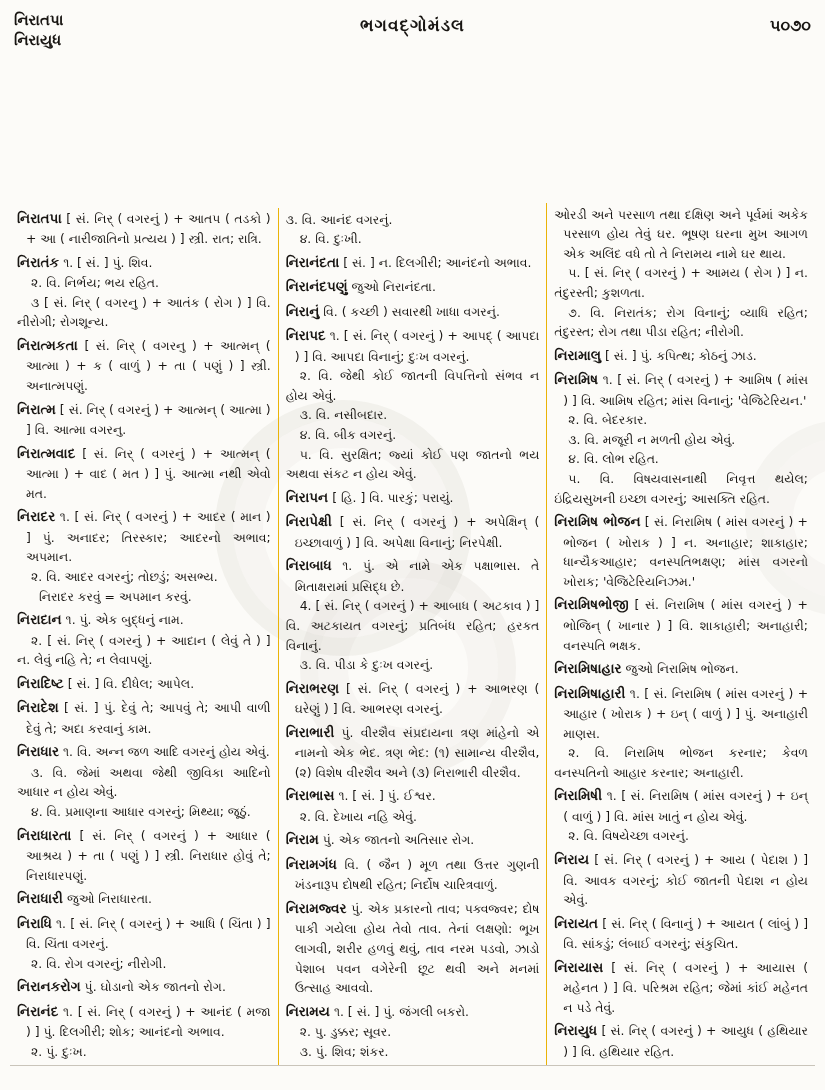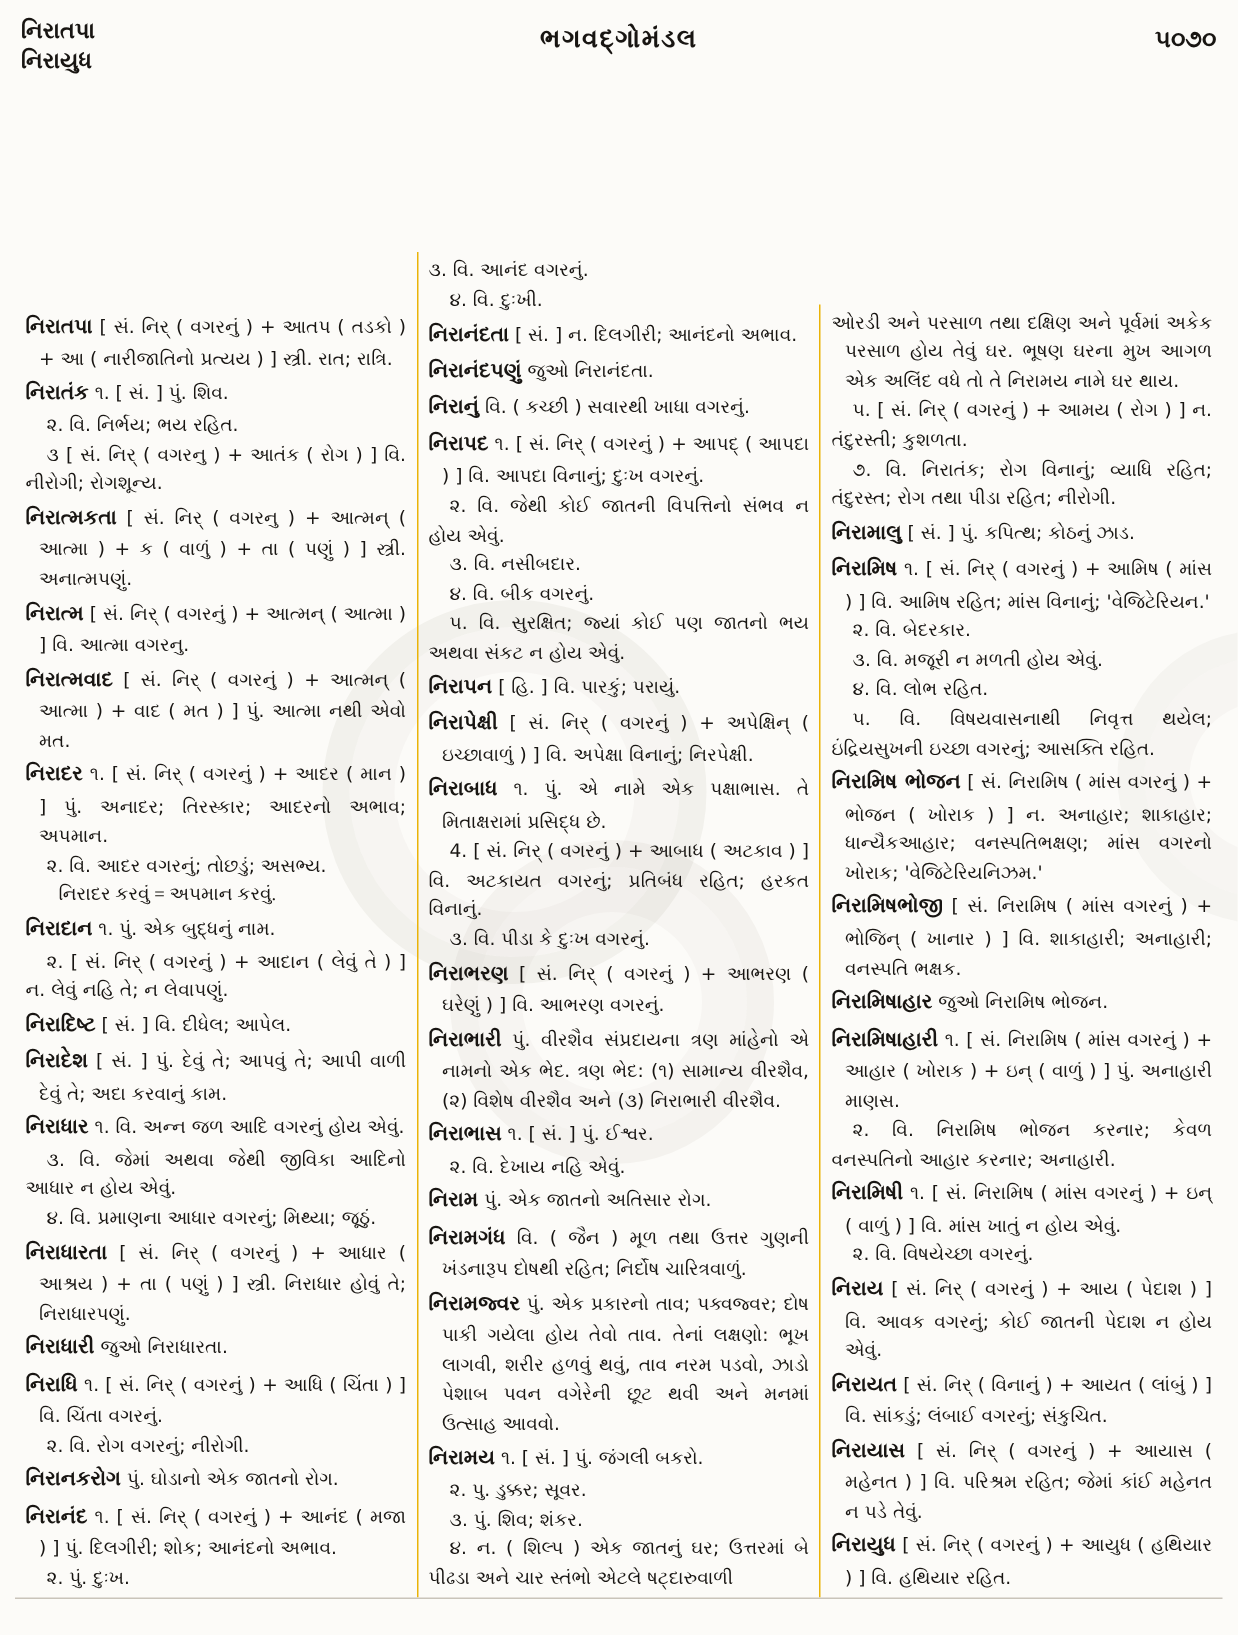--- a/index.html
+++ b/index.html
@@ -49,21 +49,21 @@
     padding:2px 7px 0 7px;
     font-size:12.4px;
     line-height:1.58;
     text-align:justify;
   }
   .column + .column{border-left:1px solid #eab308;}
   .entry{margin:0 0 3px 0;}
   .entry-main{padding-left:9px;text-indent:-9px;margin:0;}
   .headword{font-weight:bold;font-size:13.6px;}
   .sense{text-indent:14px;margin:0;}
-  .idiom{text-indent:22px;margin:0;font-family:Liberation Serif, serif;}
+  .idiom{text-indent:22px;margin:0;}
 </style>
 </head>
 <body>
 
 <div class="page">
   <div class="watermark wm1"></div>
   <div class="watermark wm2"></div>
   <div class="watermark wm3"></div>
 
   <header>
@@ -180,21 +180,20 @@
         <div class="entry">
           <p class="entry-main"><span class="headword">નિરામગંધ</span> <span>વિ. ( જૈન ) મૂળ તથા ઉત્તર ગુણની ખંડનારૂપ દોષથી રહિત; નિર્દોષ ચારિત્રવાળું.</span></p>
         </div>
         <div class="entry">
           <p class="entry-main"><span class="headword">નિરામજ્વર</span> <span>પું. એક પ્રકારનો તાવ; પક્વજ્વર; દોષ પાકી ગયેલા હોય તેવો તાવ. તેનાં લક્ષણો: ભૂખ લાગવી, શરીર હળવું થવું, તાવ નરમ પડવો, ઝાડો પેશાબ પવન વગેરેની છૂટ થવી અને મનમાં ઉત્સાહ આવવો.</span></p>
         </div>
         <div class="entry">
           <p class="entry-main"><span class="headword">નિરામય</span> <span>૧. [ સં. ] પું. જંગલી બકરો.</span></p>
           <p class="sense">૨. પુ. ડુક્કર; સૂવર.</p>
           <p class="sense">૩. પું. શિવ; શંકર.</p>
-          <p class="sense">૪. ન. ( શિલ્પ ) એક જાતનું ઘર; ઉત્તરમાં બે પીઢડા અને ચાર સ્તંભો એટલે ષટ્દારુવાળી</p>
         </div>
       </div>
     <div class="column" id="col-2">
         <div class="entry">
           <p class="entry-main"><span>ઓરડી અને પરસાળ તથા દક્ષિણ અને પૂર્વમાં અકેક પરસાળ હોય તેવું ઘર. ભૂષણ ઘરના મુખ આગળ એક અલિંદ વધે તો તે નિરામય નામે ઘર થાય.</span></p>
           <p class="sense">૫. [ સં. નિર્ ( વગરનું ) + આમય ( રોગ ) ] ન. તંદુરસ્તી; કુશળતા.</p>
           <p class="sense">૭. વિ. નિરાતંક; રોગ વિનાનું; વ્યાધિ રહિત; તંદુરસ્ત; રોગ તથા પીડા રહિત; નીરોગી.</p>
         </div>
         <div class="entry">
           <p class="entry-main"><span class="headword">નિરામાલુ</span> <span>[ સં. ] પું. કપિત્થ; કોઠનું ઝાડ.</span></p>

